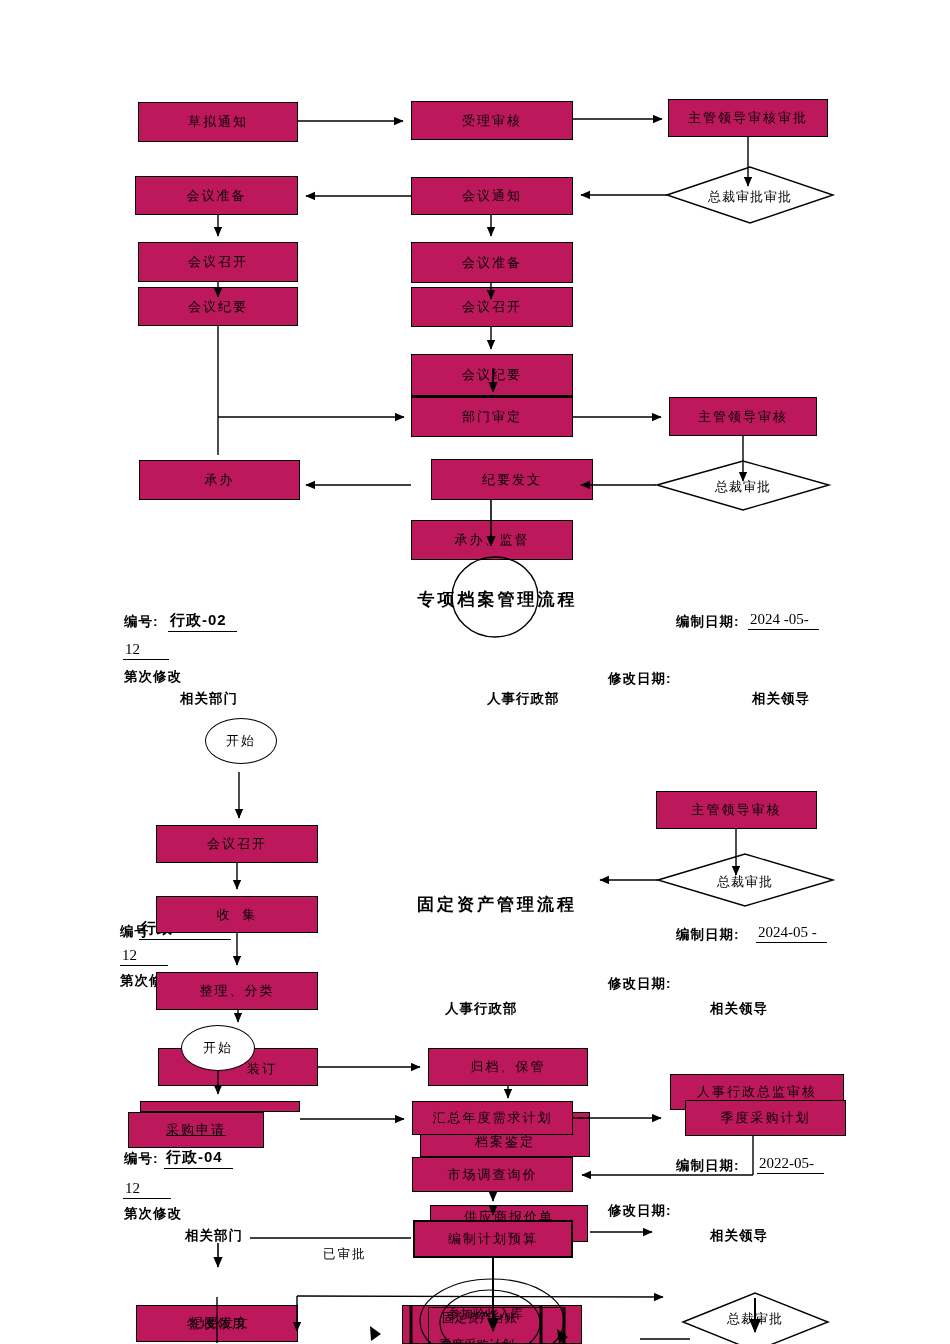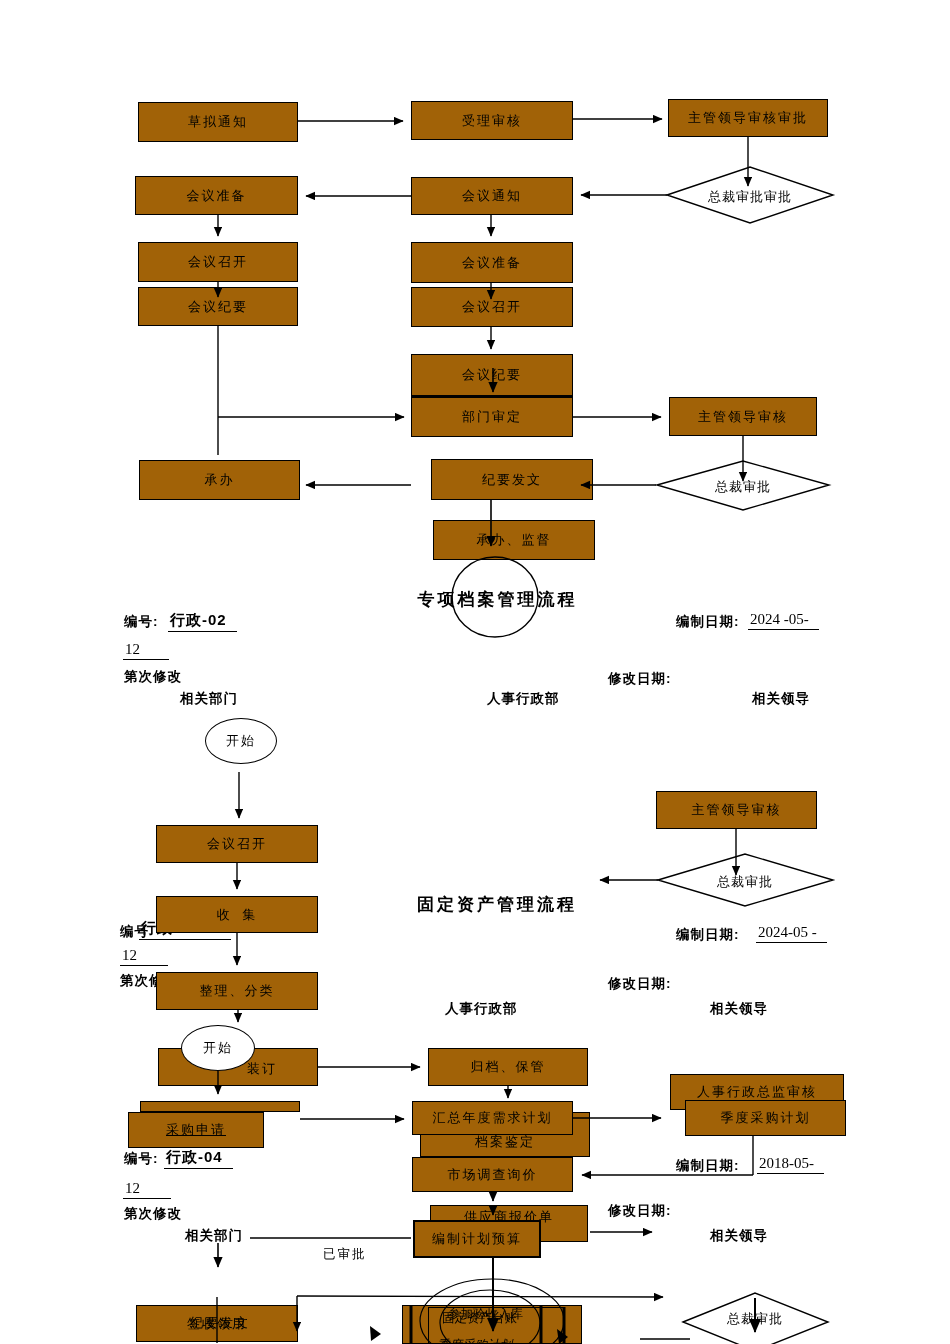--- a/index.html
+++ b/index.html
@@ -1,18 +1,18 @@
 <!DOCTYPE html>
 <html><head>
 <meta charset="utf-8">
 <style>
   html,body{margin:0;padding:0;background:#fff;}
   #canvas{position:relative;width:950px;height:1344px;background:#fff;overflow:hidden;
           font-family:"Liberation Serif",serif;color:#000;}
-  .box{position:absolute;box-sizing:border-box;border:1.5px solid #000;background:#a16207;
+  .box{position:absolute;box-sizing:border-box;border:1.5px solid #000;background:#be185d;
        display:flex;align-items:center;justify-content:center;
        font:13px "Liberation Serif",serif;letter-spacing:2px;z-index:3;white-space:pre;}
   .box.bthick{border-width:2px;}
   .box.balignbot{align-items:flex-end;padding-bottom:5px;}
   .box.baligntop{align-items:flex-start;padding-top:2px;}
   .ell{position:absolute;box-sizing:border-box;border:1.5px solid #000;border-radius:50%;
        background:#fff;display:flex;align-items:center;justify-content:center;
        font:13px "Liberation Serif",serif;letter-spacing:2px;z-index:5;}
   .dlabel{position:absolute;z-index:6;font:13px "Liberation Serif",serif;letter-spacing:1px;
           text-align:center;width:120px;}
@@ -118,21 +118,21 @@
   <div class="box" style="left:411px;top:177px;width:162px;height:38px;">会议通知</div>
   <div class="box" style="left:138px;top:242px;width:160px;height:40px;">会议召开</div>
   <div class="box" style="left:411px;top:242px;width:162px;height:41px;">会议准备</div>
   <div class="box" style="left:138px;top:287px;width:160px;height:39px;">会议纪要</div>
   <div class="box" style="left:411px;top:287px;width:162px;height:40px;">会议召开</div>
   <div class="box" style="left:411px;top:354px;width:162px;height:42px;">会议纪要</div>
   <div class="box" style="left:411px;top:397px;width:162px;height:40px;">部门审定</div>
   <div class="box" style="left:669px;top:397px;width:148px;height:39px;">主管领导审核</div>
   <div class="box" style="left:139px;top:460px;width:161px;height:40px;">承办</div>
   <div class="box" style="left:411px;top:459px;width:162px;height:41px;margin-left:20px;">纪要发文</div>
-  <div class="box" style="left:411px;top:520px;width:162px;height:40px;margin-left:22px;">承办、监督</div>
+  <div class="box" style="left:411px;top:520px;width:162px;height:40px;">承办、监督</div>
   <div class="dlabel" style="left:690px;top:188px;">总裁审批审批</div>
   <div class="dlabel" style="left:683px;top:478px;">总裁审批</div>
 
   <div class="title" style="left:380px;top:588px;width:235px;">专项档案管理流程</div>
   <div class="meta" style="left:124px;top:613px;">编号:</div>
   <div class="val valb" style="left:168px;top:611px;">行政-02</div>
   <div class="meta" style="left:676px;top:613px;">编制日期:</div>
   <div class="val" style="left:748px;top:611px;">2024 -05-</div>
   <div class="val" style="left:123px;top:641px;width:34px;">12</div>
   <div class="meta" style="left:124px;top:668px;">第次修改</div>
@@ -162,39 +162,39 @@
     <span style="position:absolute;left:88px;top:11px;">装订</span>
   </div>
   <div class="box" style="left:428px;top:1048px;width:160px;height:38px;">归档、保管</div>
   <div class="box" style="left:140px;top:1101px;width:160px;height:11px;"></div>
   <div class="box" style="left:128px;top:1112px;width:136px;height:36px;text-decoration:underline;">采购申请</div>
   <div class="box" style="left:412px;top:1101px;width:161px;height:34px;">汇总年度需求计划</div>
   <div class="box" style="left:670px;top:1074px;width:174px;height:36px;">人事行政总监审核</div>
   <div class="box" style="left:685px;top:1100px;width:161px;height:36px;">季度采购计划</div>
   <div class="box" style="left:412px;top:1157px;width:161px;height:35px;">市场调查询价</div>
   <div class="box baligntop" style="left:430px;top:1205px;width:158px;height:37px;">供应商报价单</div>
-  <div class="box bthick" style="left:413px;top:1220px;width:128px;height:38px;">编制计划预算</div>
+  <div class="box bthick" style="left:413px;top:1220px;width:160px;height:38px;">编制计划预算</div>
   <div class="ell" style="left:181px;top:1025px;width:74px;height:46px;">开始</div>
   <div class="plain" style="left:323px;top:1246px;letter-spacing:2px;">已审批</div>
   <div class="dlabel" style="left:695px;top:1310px;">总裁审批</div>
 
   <div class="box" style="left:136px;top:1305px;width:162px;height:37px;">
     <span class="inbox-layer">签收领用</span>
     <span class="inbox-layer" style="transform:translate(3px,-1px);">纪要发文</span>
   </div>
 
   <div class="box" style="left:402px;top:1305px;width:180px;height:39px;"></div>
   <div class="box" style="left:428px;top:1307px;width:137px;height:37px;"></div>
   <div class="gtext" style="left:437px;top:1337px;font-style:italic;">季度采购计划</div>
   <div class="gtext" style="left:442px;top:1310px;">固定资产台账</div>
   <div class="gtext" style="left:448px;top:1306px;">参加验收入库</div>
 
   <div class="meta" style="left:124px;top:1150px;">编号:</div>
   <div class="val valb" style="left:164px;top:1148px;">行政-04</div>
   <div class="meta" style="left:676px;top:1157px;">编制日期:</div>
-  <div class="val" style="left:757px;top:1155px;">2018-05-</div>
+  <div class="val" style="left:757px;top:1155px;">2022-05-</div>
   <div class="val" style="left:123px;top:1180px;width:36px;">12</div>
   <div class="meta" style="left:124px;top:1205px;">第次修改</div>
   <div class="meta" style="left:608px;top:1202px;">修改日期:</div>
   <div class="meta" style="left:185px;top:1227px;">相关部门</div>
   <div class="meta" style="left:710px;top:1227px;">相关领导</div>
 
 </div>
 
 </body></html>

